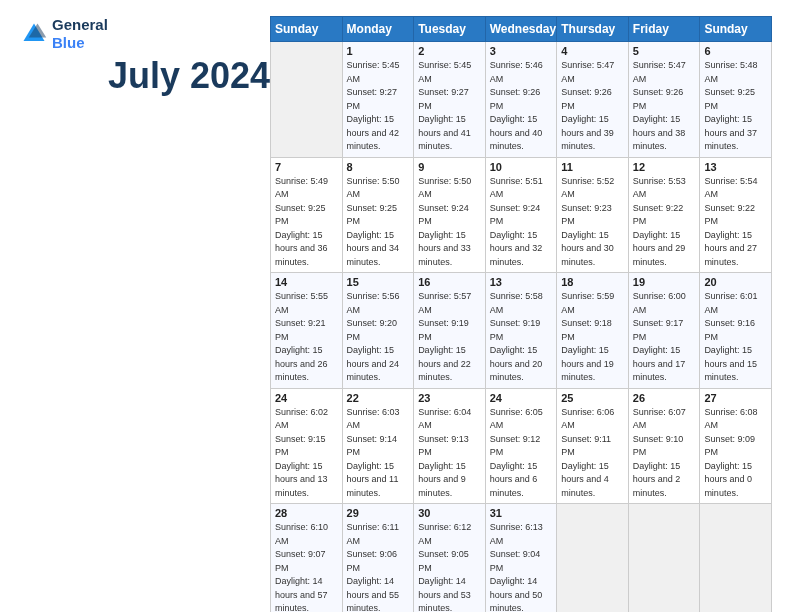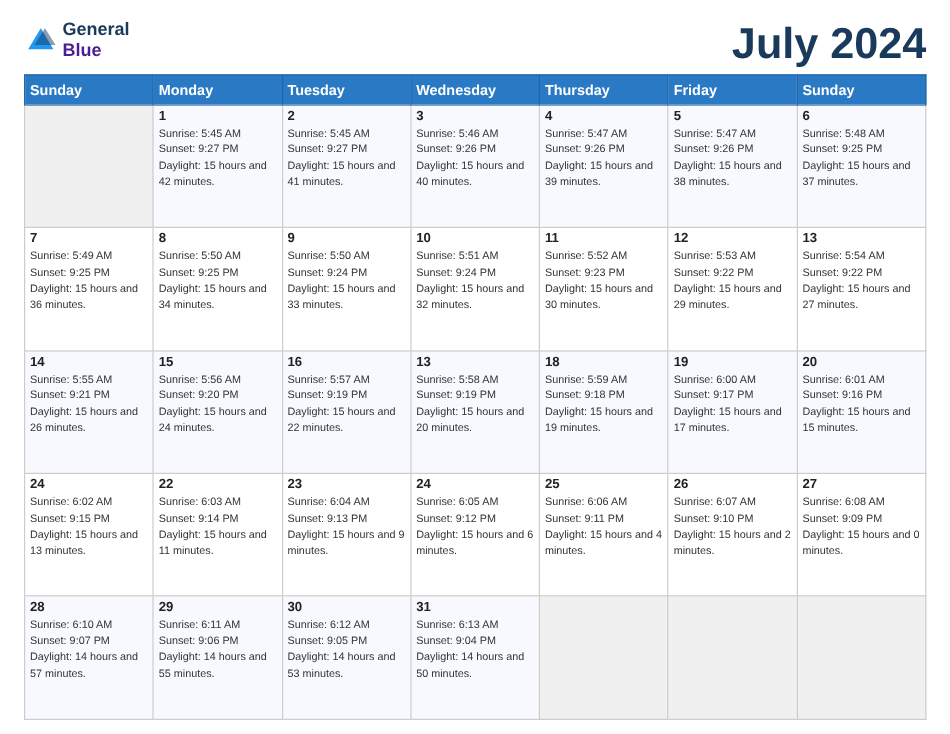--- a/index.html
+++ b/index.html
@@ -8,48 +8,49 @@
       background: #fff;
       width: 792px;
       height: 612px;
       overflow: hidden;
     }
     .page {
       width: 792px;
       height: 612px;
       padding: 16px 20px 12px 20px;
       display: flex;
-      flex-direction: column;
+      flex-direction: row;
     }
     .header {
       display: flex;
       justify-content: space-between;
       align-items: flex-start;
       margin-bottom: 6px;
     }
     .logo {
       display: flex;
       align-items: center;
       gap: 4px;
     }
     .logo-text {
       font-size: 15px;
       font-weight: bold;
       color: #1a3a5c;
       line-height: 1.2;
     }
     .logo-text span {
-      color: #4c1d95;
+      color: #3b82f6;
     }
     .logo-icon {
       width: 28px;
       height: 28px;
     }
     .title-block {
       text-align: right;
+      margin-top: 40px;
     }
     .main-title {
       font-size: 36px;
       font-weight: bold;
       color: #1a3a5c;
       line-height: 1.1;
     }
     .subtitle {
       font-size: 13px;
       color: #444;

